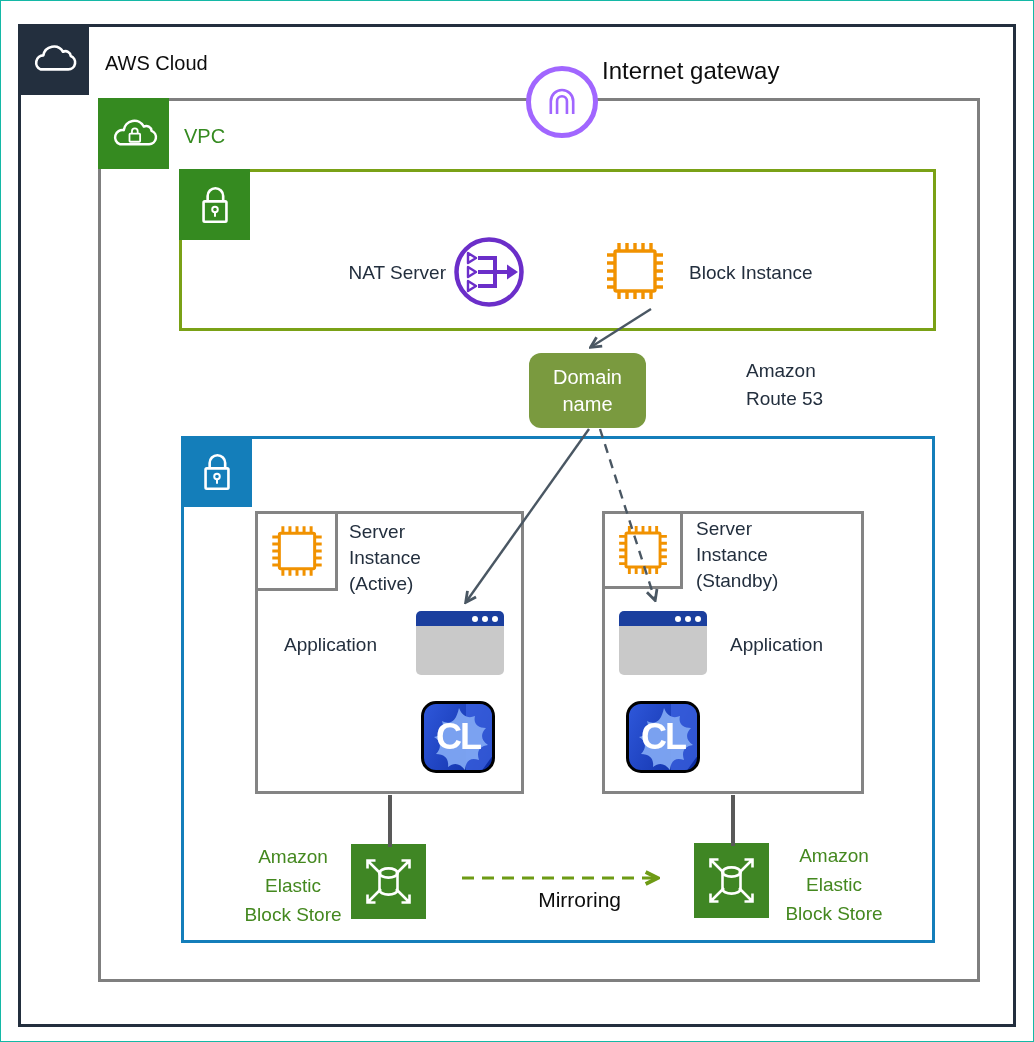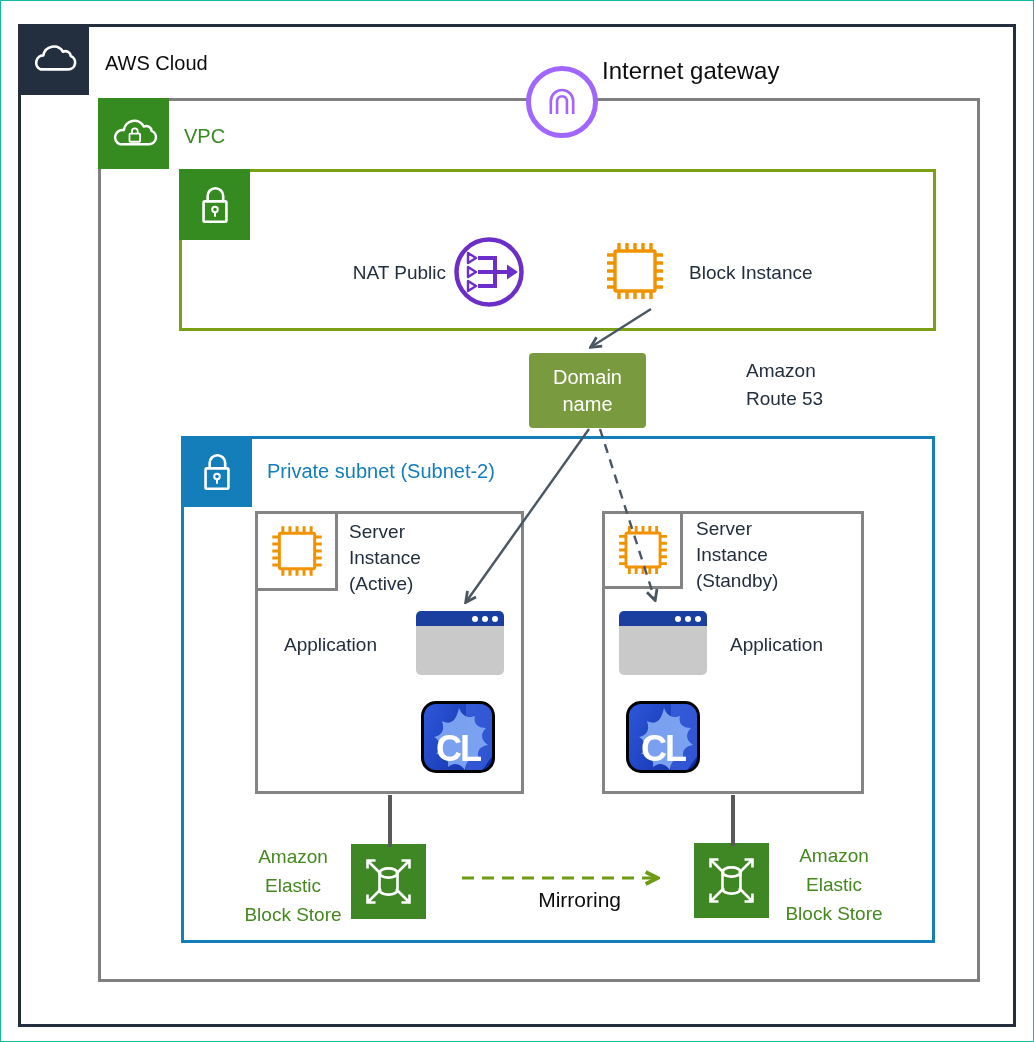--- a/index.html
+++ b/index.html
@@ -33,21 +33,21 @@
   #standby-label{left:695px;top:515px;line-height:26px;}
   #active-app-label{left:283px;top:631px;}
   #standby-app-label{left:729px;top:631px;}
   #ebs-left-label{left:232px;top:841px;width:120px;text-align:center;line-height:29px;font-size:19px;color:#44881F;}
   #ebs-right-label{left:772px;top:840px;width:122px;text-align:center;line-height:29px;font-size:19px;color:#44881F;}
   #mirroring-label{left:508px;top:887px;width:112px;text-align:right;font-size:21px;color:#0d0d0d;}
   
   #igw{left:525px;top:65px;width:72px;height:72px;border-radius:50%;background:#fff;
        border:5px solid #A166FF;box-sizing:border-box;z-index:3;display:flex;align-items:center;justify-content:center;}
   
-  #domain-box{left:528px;top:352px;width:117px;height:75px;border-radius:4px;background:#7A9A3F;
+  #domain-box{left:528px;top:352px;width:117px;height:75px;border-radius:12px;background:#7A9A3F;
        color:#fff;font-size:20px;line-height:27px;display:flex;align-items:center;justify-content:center;
        text-align:center;z-index:4;}
   
   #r53-icon{left:653px;top:352px;width:78px;height:78px;background:#8C4FFF;display:flex;align-items:center;justify-content:center;}
   
   #active-box{left:254px;top:510px;width:269px;height:283px;border:3px solid #848484;box-sizing:border-box;background:#fff;}
   #standby-box{left:601px;top:510px;width:262px;height:283px;border:3px solid #848484;box-sizing:border-box;background:#fff;}
   #active-chip-box{left:254px;top:510px;width:83px;height:80px;border:3px solid #848484;box-sizing:border-box;
        background:#fff;display:flex;align-items:center;justify-content:center;z-index:2;}
   #standby-chip-box{left:601px;top:510px;width:81px;height:78px;border:3px solid #848484;box-sizing:border-box;
@@ -57,21 +57,21 @@
   
   .window{width:88px;height:64px;z-index:2;}
   #active-window{left:415px;top:610px;}
   #standby-window{left:618px;top:610px;}
   .titlebar{height:15px;background:#1B3F9E;border-radius:5px 5px 0 0;display:flex;align-items:center;justify-content:flex-end;gap:4px;padding-right:6px;box-sizing:border-box;}
   .dot{width:6px;height:6px;border-radius:50%;background:#fff;}
   .winbody{height:49px;background:#C9C9C9;border-radius:0 0 5px 5px;}
   
   .cl{width:74px;height:72px;border:3px solid #000;border-radius:15px;box-sizing:border-box;
       background:linear-gradient(115deg,#2e57da 0%,#1d41bd 50%,#0a2aa0 100%);
-      position:absolute;overflow:hidden;display:flex;align-items:flex-end;justify-content:center;z-index:3;}
+      position:absolute;overflow:hidden;display:flex;align-items:center;justify-content:center;z-index:3;}
   #active-cl{left:420px;top:700px;}
   #standby-cl{left:625px;top:700px;}
   .cl svg{position:absolute;left:0;top:0;}
   .cl-text{position:relative;color:#fff;font-size:36px;font-weight:bold;letter-spacing:-2px;z-index:2;}
   
   .ebs{width:75px;height:75px;background:#3F8624;display:flex;align-items:center;justify-content:center;z-index:2;}
   #ebs-left-icon{left:350px;top:843px;}
   #ebs-right-icon{left:693px;top:842px;}
   #arrows{left:0;top:0;z-index:10;pointer-events:none;}
 </style>
@@ -109,21 +109,21 @@
   <div class="abs" id="public-subnet"></div>
   <div class="abs cornersq" id="public-icon">
     <svg width="58" height="58" viewBox="0 0 71 71">
       <path d="M26.5 31 v-6.5 a9.5 9.5 0 0 1 19 0 V31" fill="none" stroke="#fff" stroke-width="3.2"></path>
       <rect x="21.5" y="31" width="28" height="25" rx="1.5" fill="none" stroke="#fff" stroke-width="3.2"></rect>
       <circle cx="35.5" cy="41" r="3.4" fill="none" stroke="#fff" stroke-width="2.4"></circle>
       <path d="M35.5 44.4 V50" stroke="#fff" stroke-width="2.4"></path>
     </svg>
   </div>
 
-  <div class="abs lbl" id="nat-label">NAT Public</div>
+  <div class="abs lbl" id="nat-label">NAT Server</div>
   <div class="abs" id="nat-icon">
     <svg width="72" height="72" viewBox="0 0 72 72">
       <circle cx="36" cy="36" r="32.5" fill="#fff" stroke="#6B2EC9" stroke-width="4.5"></circle>
       <path d="M15 17 L23 22 L15 27 Z" fill="none" stroke="#6B2EC9" stroke-width="2.4" stroke-linejoin="round"></path>
       <path d="M15 31 L23 36 L15 41 Z" fill="none" stroke="#6B2EC9" stroke-width="2.4" stroke-linejoin="round"></path>
       <path d="M15 45 L23 50 L15 55 Z" fill="none" stroke="#6B2EC9" stroke-width="2.4" stroke-linejoin="round"></path>
       <path d="M25 22 H42 M25 50 H42 M42 20 V52 M25 36 H55" fill="none" stroke="#6B2EC9" stroke-width="4"></path>
       <path d="M54 28.5 L65 36 L54 43.5 Z" fill="#6B2EC9"></path>
     </svg>
   </div>
@@ -148,21 +148,20 @@
 
   <div class="abs" id="private-subnet"></div>
   <div class="abs cornersq" id="private-icon">
     <svg width="58" height="58" viewBox="0 0 71 71">
       <path d="M26.5 31 v-6.5 a9.5 9.5 0 0 1 19 0 V31" fill="none" stroke="#fff" stroke-width="3.2"></path>
       <rect x="21.5" y="31" width="28" height="25" rx="1.5" fill="none" stroke="#fff" stroke-width="3.2"></rect>
       <circle cx="35.5" cy="41" r="3.4" fill="none" stroke="#fff" stroke-width="2.4"></circle>
       <path d="M35.5 44.4 V50" stroke="#fff" stroke-width="2.4"></path>
     </svg>
   </div>
-  <div class="abs lbl" id="private-label">Private subnet (Subnet-2)</div>
 
   <div class="abs" id="active-box"></div>
   <div class="abs" id="active-chip-box">
     <svg width="60" height="60" viewBox="0 0 68 68">
       <g stroke="#F19200" stroke-width="3.4" fill="none">
         <rect x="14" y="14" width="40" height="40" rx="1.5" fill="#fff"></rect>
         <path d="M18 6v8 M26 6v8 M34 6v8 M42 6v8 M50 6v8"></path>
         <path d="M18 54v8 M26 54v8 M34 54v8 M42 54v8 M50 54v8"></path>
         <path d="M6 18h8 M6 26h8 M6 34h8 M6 42h8 M6 50h8"></path>
         <path d="M54 18h8 M54 26h8 M54 34h8 M54 42h8 M54 50h8"></path>

